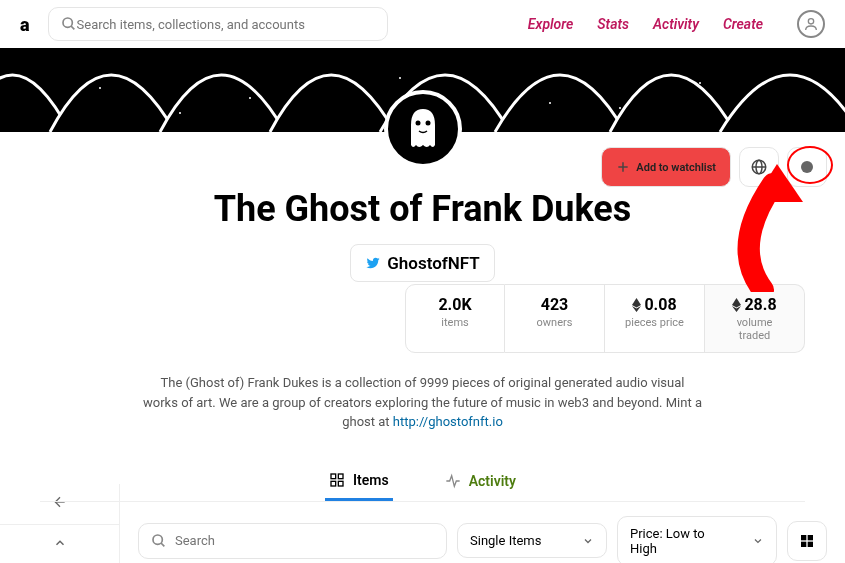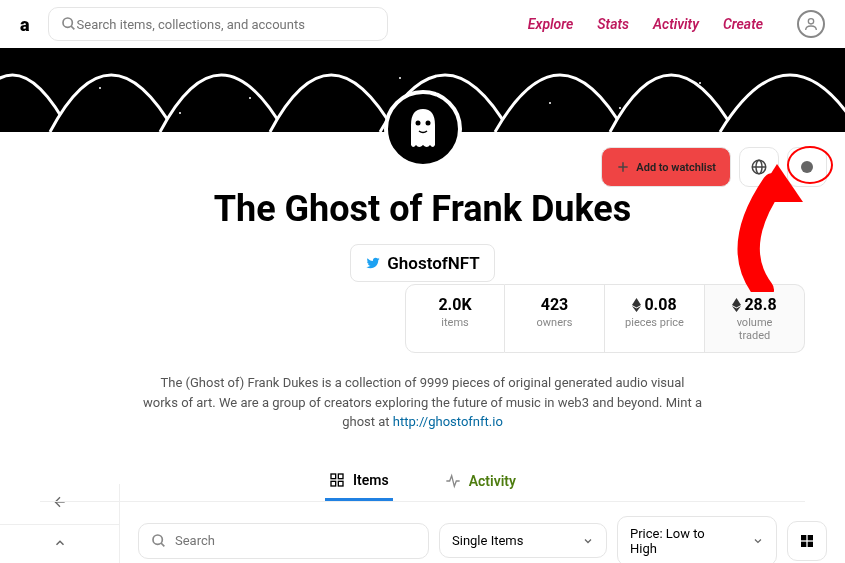--- a/index.html
+++ b/index.html
@@ -219,21 +219,21 @@
 </div>
 
 <div class="filter-row">
   <div class="search-items">
     <svg width="16" height="16" viewBox="0 0 24 24" fill="none" stroke="#888" stroke-width="2.5">
         <circle cx="10" cy="10" r="7"></circle>
         <line x1="20" y1="20" x2="15" y2="15"></line>
       </svg>
     <input placeholder="Search" style="">
   </div>
-  <div class="dropdown" style="width:168px">
+  <div class="dropdown" style="width:150px">
     <span>Single Items</span>
     <svg width="12" height="12" viewBox="0 0 24 24" fill="none" stroke="#666" stroke-width="2.5">
         <polyline points="6 9 12 15 18 9"></polyline>
       </svg>
   </div>
   <div class="dropdown" style="width:160px">
     <span>Price: Low to High</span>
     <svg width="12" height="12" viewBox="0 0 24 24" fill="none" stroke="#666" stroke-width="2.5">
         <polyline points="6 9 12 15 18 9"></polyline>
       </svg>

